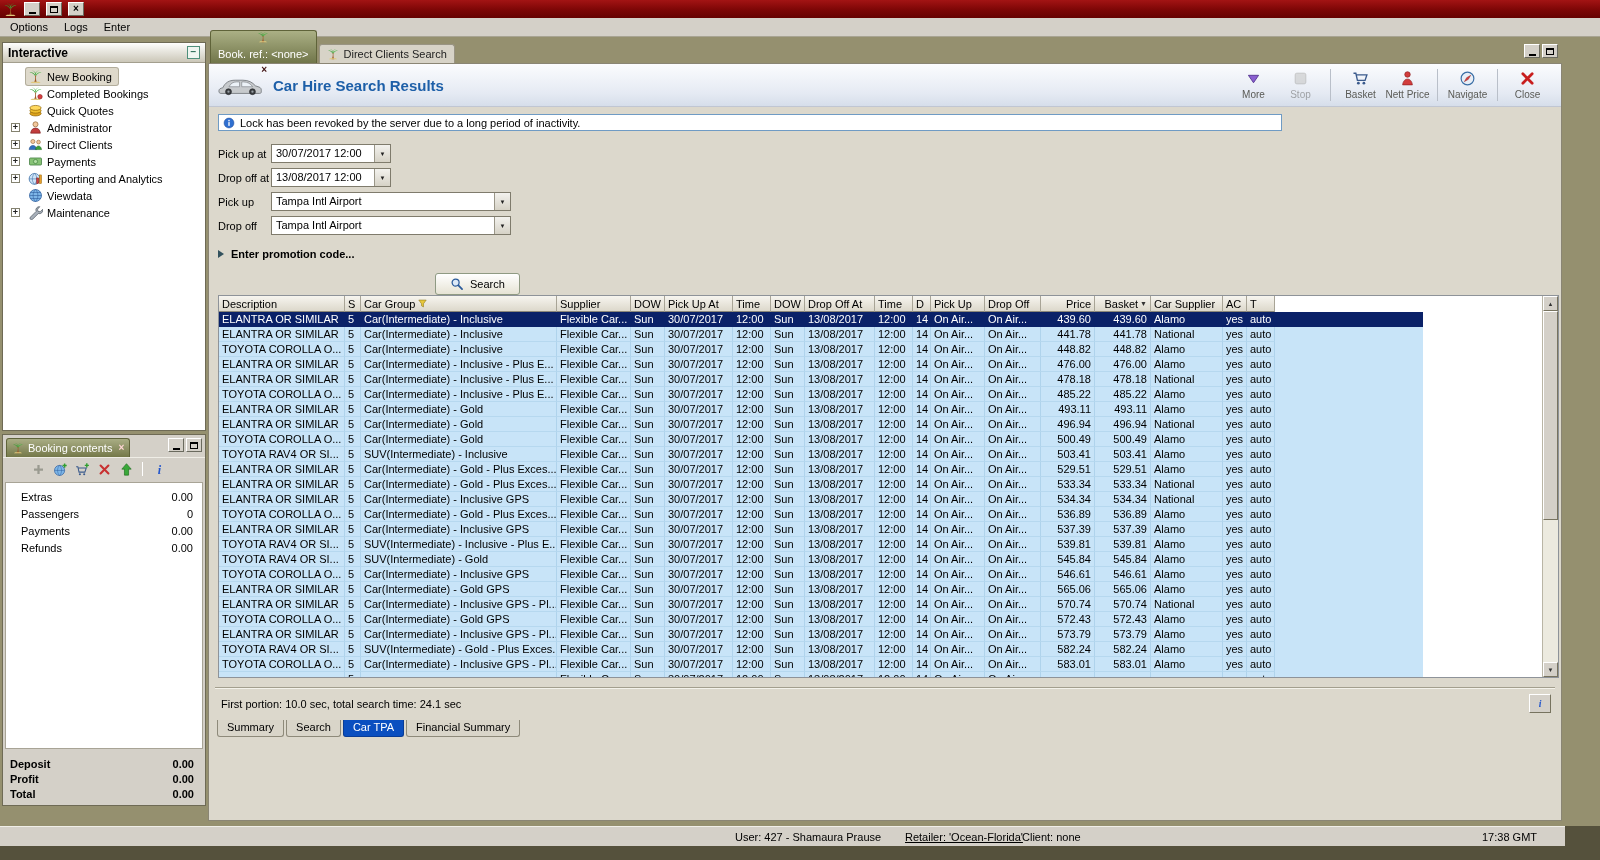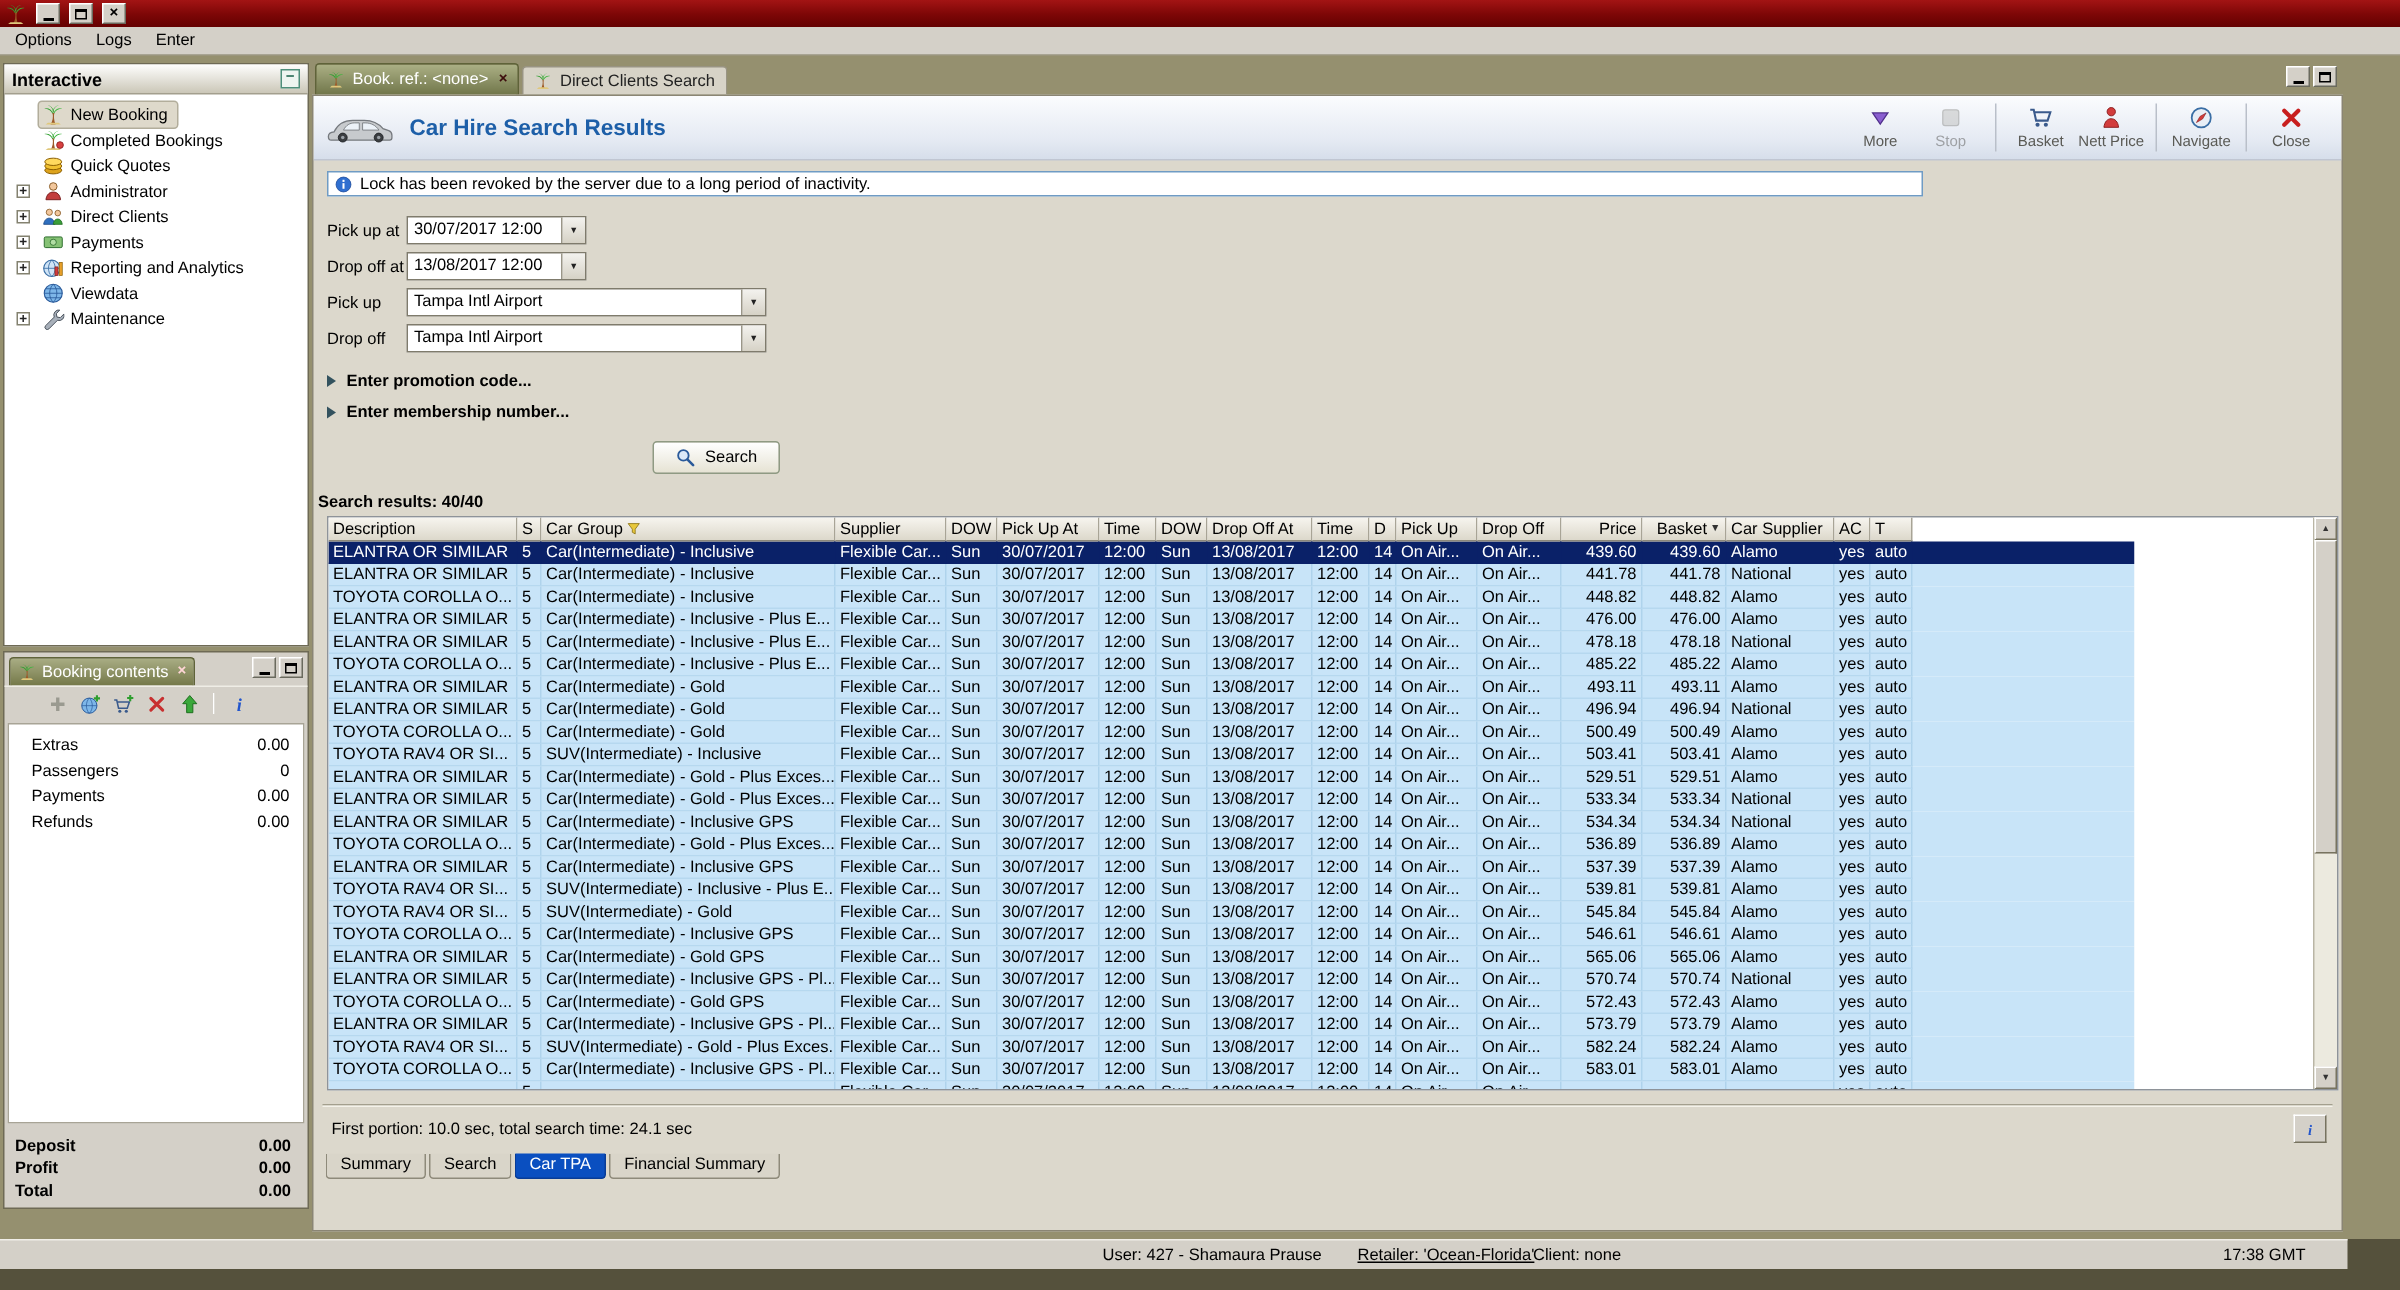--- a/index.html
+++ b/index.html
@@ -49,21 +49,21 @@
 .bk-item{display:flex;height:17px;align-items:center;padding:0 9px 0 15px;}
 .bk-item .val{margin-left:auto;}
 .bk-totals{position:absolute;left:2px;right:2px;bottom:3px;height:50px;padding:4px 9px 0 5px;font-weight:bold;}
 .bk-total-row{display:flex;height:15px;align-items:center;}
 .bk-total-row .val{margin-left:auto;}
 
 
 .main{position:absolute;left:208px;top:5px;width:1354px;height:779px;}
 .main-tabstrip{height:21px;display:flex;align-items:flex-end;padding-left:2px;position:relative;}
 .m-tab{display:flex;align-items:center;gap:5px;padding:0 7px;border-radius:3px 3px 0 0;margin-right:2px;white-space:nowrap;}
-.m-tab.active{height:21px;background:linear-gradient(180deg,#abb085,#71764a);border:1px solid #5f6339;border-bottom:none;color:#fff;position:relative;z-index:2;}
+.m-tab.active{height:33px;background:linear-gradient(180deg,#abb085,#71764a);border:1px solid #5f6339;border-bottom:none;color:#fff;position:relative;z-index:2;flex-direction:column;}
 .m-tab.active .tab-x{color:#3d0d0d;}
 .m-tab.inactive{height:19px;background:#d7d3c7;border:1px solid #999483;border-bottom:none;color:#222;}
 .strip-btns{position:absolute;right:4px;top:2px;display:flex;}
 .content{position:absolute;left:0;top:21px;width:1354px;height:758px;background:#dcd8cc;border:1px solid #8a8574;overflow:hidden;}
 
 
 .c-header{height:43px;background:linear-gradient(180deg,#fbfcfe 0%,#e5eaf3 70%,#d6deea 100%);border-bottom:1px solid #c0c6d2;display:flex;align-items:center;padding:0 10px 0 8px;}
 .car-icon svg{width:46px;height:22px;}
 .c-title{color:#1d5fa8;font-size:15px;font-weight:bold;margin-left:10px;white-space:nowrap;}
 .c-toolbar{margin-left:auto;display:flex;align-items:center;}
@@ -566,38 +566,33 @@
               <span class="combo-val">Tampa Intl Airport</span>
               <span class="combo-btn">▼</span>
             </div>
           </div>
         </div>
 
         <div class="expander" style="margin-top:8px;">
           <span class="tri"></span>
           <span>Enter promotion code...</span>
         </div>
-        <div class="expander">
-          <span class="tri"></span>
-          <span>Enter membership number...</span>
-        </div>
 
         <div class="search-row">
           <button class="search-btn">
             <span class="icon">
                 <svg viewBox="0 0 16 16">
                   <circle cx="6.4" cy="6.4" r="4" fill="#dce9f8" stroke="#2a5a9a" stroke-width="1.4"></circle>
                   <path d="M9.6 9.6 13.8 13.8" stroke="#2a5a9a" stroke-width="2" stroke-linecap="round"></path>
                 </svg>
               </span>
             <span>Search</span>
           </button>
         </div>
 
-        <div class="results-label">Search results: 40/40</div>
 
         <div class="table-zone">
           <div class="table-wrap">
             <div class="thead">
                 <div class="th" style="width:126px">
                   <span>Description</span>
                 </div>
                 <div class="th" style="width:16px">
                   <span>S</span>
                 </div>

